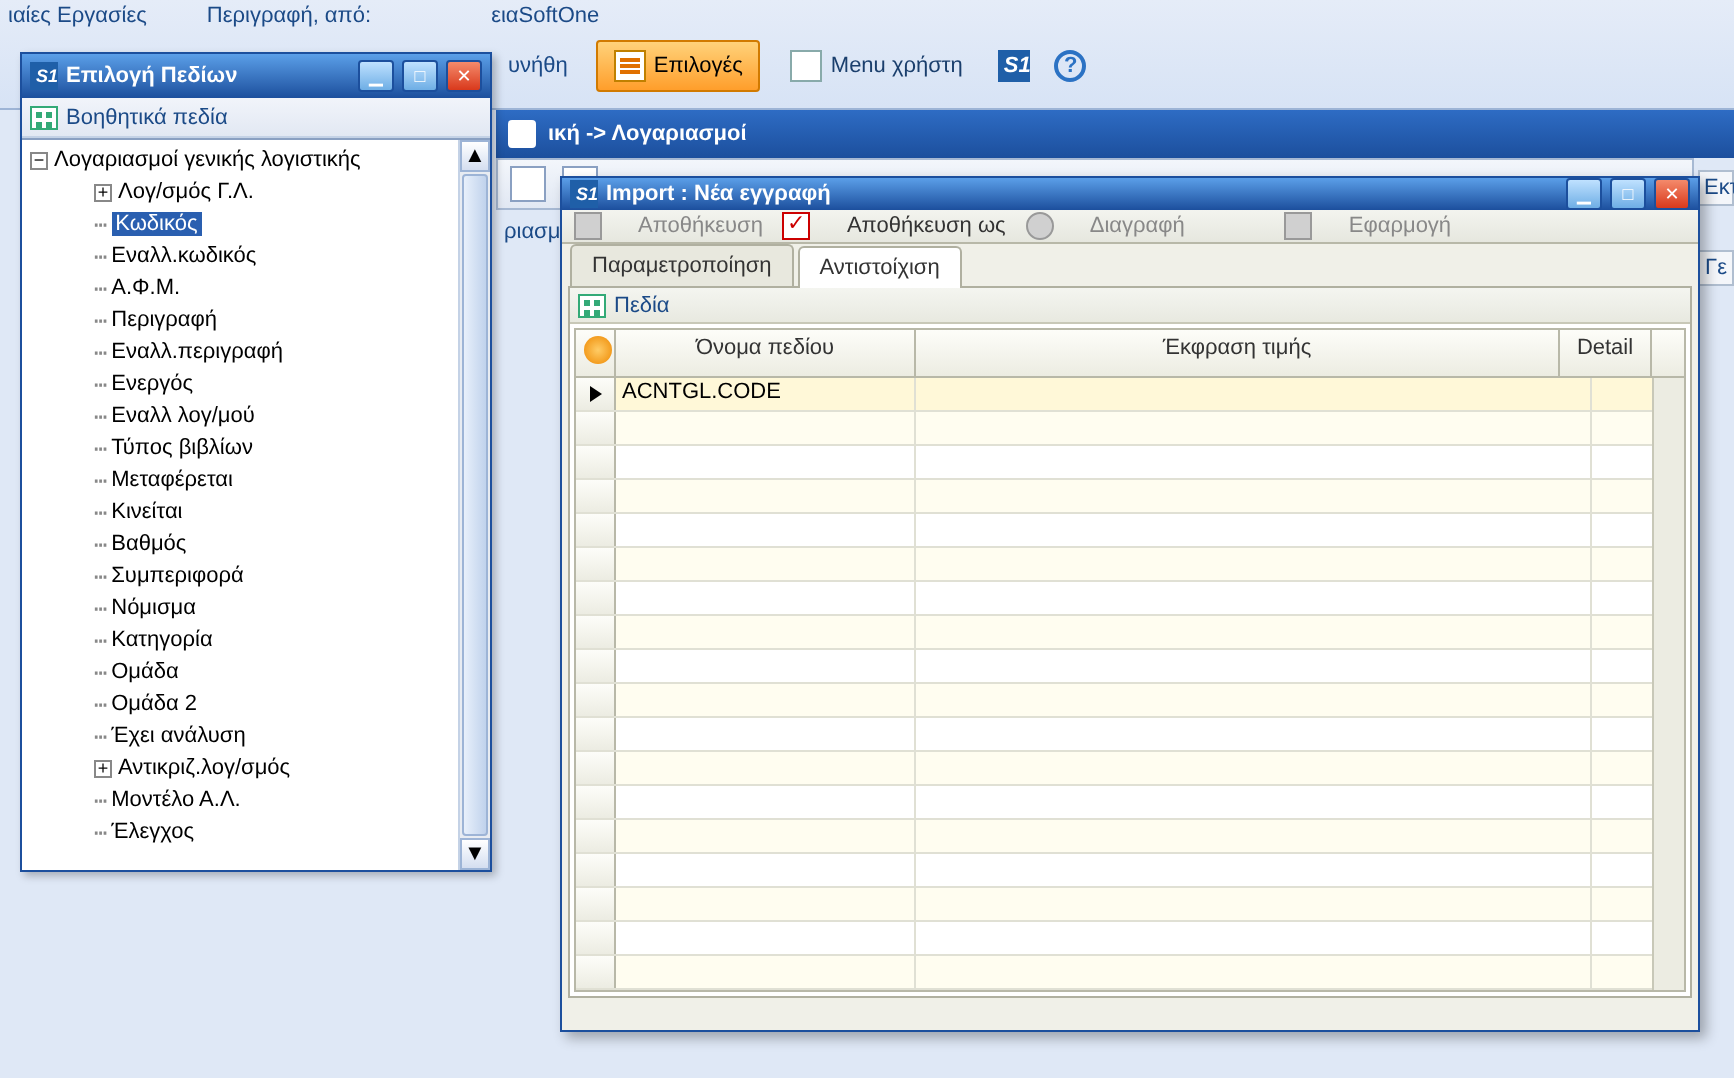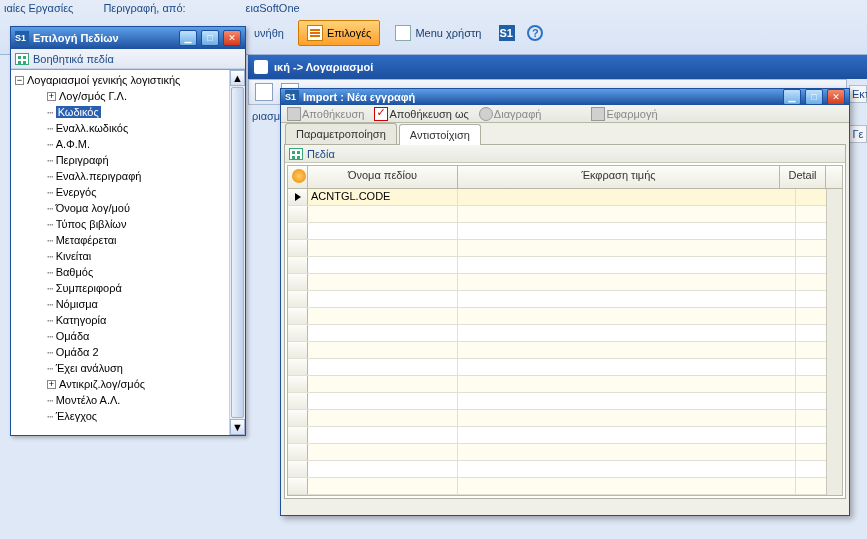--- a/index.html
+++ b/index.html
@@ -11,21 +11,21 @@
   .bg-menu-row1 span { color: #1b4a87; }
   .bg-toolbar { display: flex; gap: 6px; align-items: center; padding: 4px 6px; margin-left: 248px; }
   .tbtn { display: flex; align-items: center; gap: 4px; padding: 4px 8px; border: 1px solid transparent; border-radius: 2px; color: #1b3f6d; }
   .tbtn.orange { background: linear-gradient(#ffd27a,#ff9e2b); border-color: #d17a00; color: #000; }
   .tbtn .ico { width: 16px; height: 16px; display: inline-block; }
   .ico-opt { background: #fff; border: 1px solid #c08000; position: relative; }
   .ico-opt::after { content: ""; position: absolute; left: 2px; top: 3px; right: 2px; height: 2px; background: #e07000; box-shadow: 0 3px 0 #e07000, 0 6px 0 #e07000; }
   .ico-user { background: #fff; border: 1px solid #8aa; }
   .ico-sup { background: radial-gradient(circle,#4db2f5,#1666b3); border-radius: 50%; position: relative; }
   .ico-sup::after { content:"?"; color:#fff; position:absolute; left:4px; top:-1px; font-weight:bold; }
-  .ico-s1 { background: #1f5fa8; color: #fff; font-weight: bold; text-align: left; line-height: 16px; }
+  .ico-s1 { background: #1f5fa8; color: #fff; font-weight: bold; text-align: right; line-height: 16px; font-style: italic; }
   .ico-help { border: 2px solid #2b72c4; border-radius: 50%; color: #2b72c4; text-align: center; line-height: 12px; font-weight: bold; }
   .right-dock { position: absolute; right: 0; top: 85px; width: 18px; display:flex; flex-direction:column; gap:4px; }
   .right-tab { writing-mode: horizontal-tb; background: #f4f6fa; border: 1px solid #b0bed0; padding: 2px; color: #1b4a87; text-align:center; white-space:nowrap; }
 
   
   .crumb-bar { position: absolute; left: 248px; right: 0; top: 55px; height: 24px; background: linear-gradient(#2e6cc4,#1c4f9d); color: #fff; display:flex; align-items:center; padding-left: 6px; font-weight: bold; }
   .crumb-bar .ico-home { width:14px; height:14px; background: #fff; margin-right:6px; border-radius: 2px; }
 
   
   .toolstrip2 { position: absolute; left: 248px; right: 20px; top: 79px; height: 26px; background: linear-gradient(#f3f6fb,#e1e8f3); border: 1px solid #a7b9d3; display:flex; align-items:center; gap:8px; padding:0 6px; color:#1b4a87; }
@@ -48,21 +48,21 @@
   .tnode.sel span.lbl { background:#2a5fb0; color:#fff; padding:0 2px; }
   .dotted { color:#888; margin-right:2px; font-family:monospace; }
   .vscroll { position:absolute; right:0; top:0; bottom:0; width:16px; background:#e8ecf2; border-left:1px solid #c4d2e6; display:flex; flex-direction:column; }
   .vscroll .arr { height:16px; background:linear-gradient(#fff,#d4def0); border:1px solid #9db4d6; display:flex; align-items:center; justify-content:center; }
   .vscroll .thumb { flex:1; margin:1px; background:linear-gradient(90deg,#e8f0fb,#c0d2ec); border:1px solid #9db4d6; border-radius:2px; }
 
   
   .win-import { position: absolute; left: 280px; top: 88px; width: 570px; height: 428px; border:1px solid #1c4f9d; background:#f0f0e8; display:flex; flex-direction:column; box-shadow: 3px 3px 6px rgba(0,0,0,0.3); }
   .win-import .titlebar { background: linear-gradient(#5b9fe8,#1c4f9d); }
   .toolbar2 { height:24px; background: linear-gradient(#f3f4ef,#e6e7df); border-bottom:1px solid #b8b8a8; display:flex; align-items:center; gap:10px; padding:0 6px; }
-  .toolbar2 .btn { display:flex; align-items:center; gap:1px; color:#888; }
+  .toolbar2 .btn { display:flex; align-items:center; gap:18px; color:#888; }
   .toolbar2 .btn.enabled { color:#333; }
   .toolbar2 .bic { width:14px; height:14px; }
   .bic-save { background:#d0d0d0; border:1px solid #999; }
   .bic-saveas { background:#fff; border:1px solid #c00; position:relative; }
   .bic-saveas::after { content:"✓"; color:#c00; position:absolute; left:1px; top:-2px; }
   .bic-del { background:#d0d0d0; border-radius:50%; border:1px solid #999; }
   .bic-app { background:#d0d0d0; border:1px solid #999; }
 
   .tabs { display:flex; height:24px; background:#f0f0e8; padding-left:4px; }
   .tab { padding:4px 10px; border:1px solid #b0b0a0; border-bottom:none; background:#e8e8de; color:#333; margin-right:2px; border-radius:3px 3px 0 0; }
@@ -182,21 +182,21 @@
         <div class="tnode child">
           <span class="dotted">⋯</span>
           <span class="lbl">Εναλλ.περιγραφή</span>
         </div>
         <div class="tnode child">
           <span class="dotted">⋯</span>
           <span class="lbl">Ενεργός</span>
         </div>
         <div class="tnode child">
           <span class="dotted">⋯</span>
-          <span class="lbl">Όνομα λογ/μού</span>
+          <span class="lbl">Εναλλ λογ/μού</span>
         </div>
         <div class="tnode child">
           <span class="dotted">⋯</span>
           <span class="lbl">Τύπος βιβλίων</span>
         </div>
         <div class="tnode child">
           <span class="dotted">⋯</span>
           <span class="lbl">Μεταφέρεται</span>
         </div>
         <div class="tnode child">

